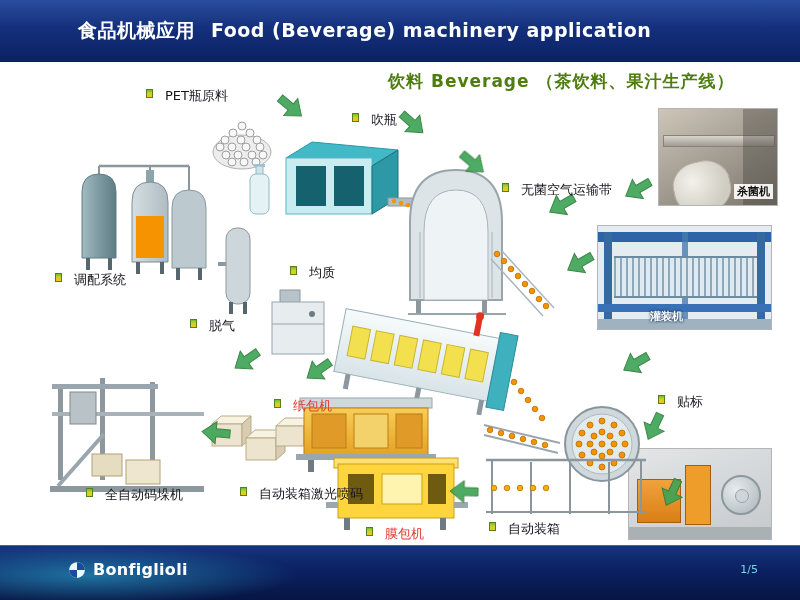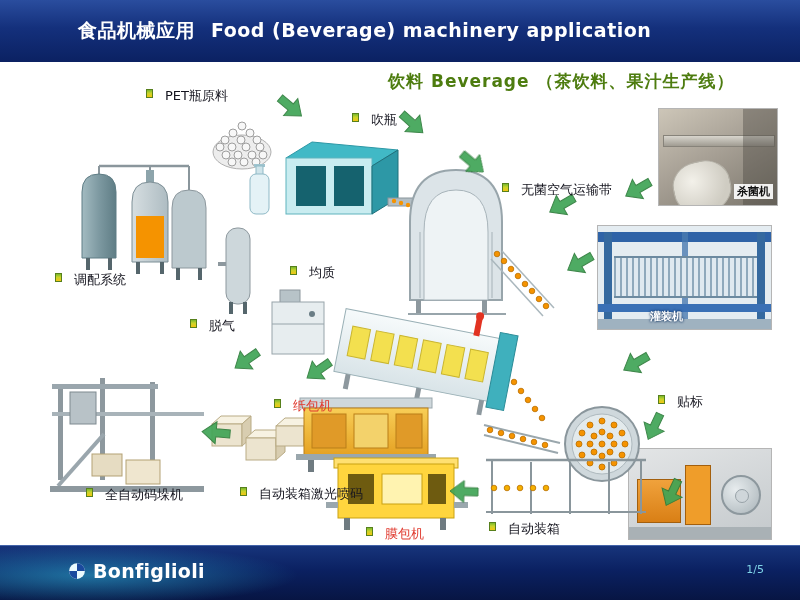--- a/index.html
+++ b/index.html
@@ -66,22 +66,22 @@
 
   .diagram { position:absolute; left:0; top:0; width:800px; height:483px; z-index:20; pointer-events:none; }
 
   
   .ftr { position:absolute; left:0; top:545px; width:800px; height:55px;
     background:linear-gradient(180deg,#17357c 0%,#0b2162 45%,#071543 100%); }
   .ftr::before { content:''; position:absolute; left:0; top:0; width:300px; height:55px;
     background:radial-gradient(ellipse at 30% 55%,rgba(52,197,228,.5),rgba(52,197,228,0) 70%); }
   .ftr::after { content:''; position:absolute; left:0; top:0; width:800px; height:1px; background:rgba(150,190,255,.35); }
   .brand { position:absolute; left:68px; top:15px; display:flex; align-items:center; gap:7px;
-    color:#fff; font-size:19px; font-weight:700; letter-spacing:.3px; }
-  .pagenum { position:absolute; right:36px; top:18px; color:#7fd4e8; font-size:11px; }
+    color:#fff; font-size:16px; font-weight:700; letter-spacing:.3px; }
+  .pagenum { position:absolute; right:42px; top:18px; color:#7fd4e8; font-size:11px; }
 </style>
 </head>
 <body>
 
 <div class="slide">
 
   <div class="hdr">
     <div class="hdr-title">
       <span class="zh">食品机械应用</span><span class="en">Food (Beverage) machinery application</span>
     </div>

